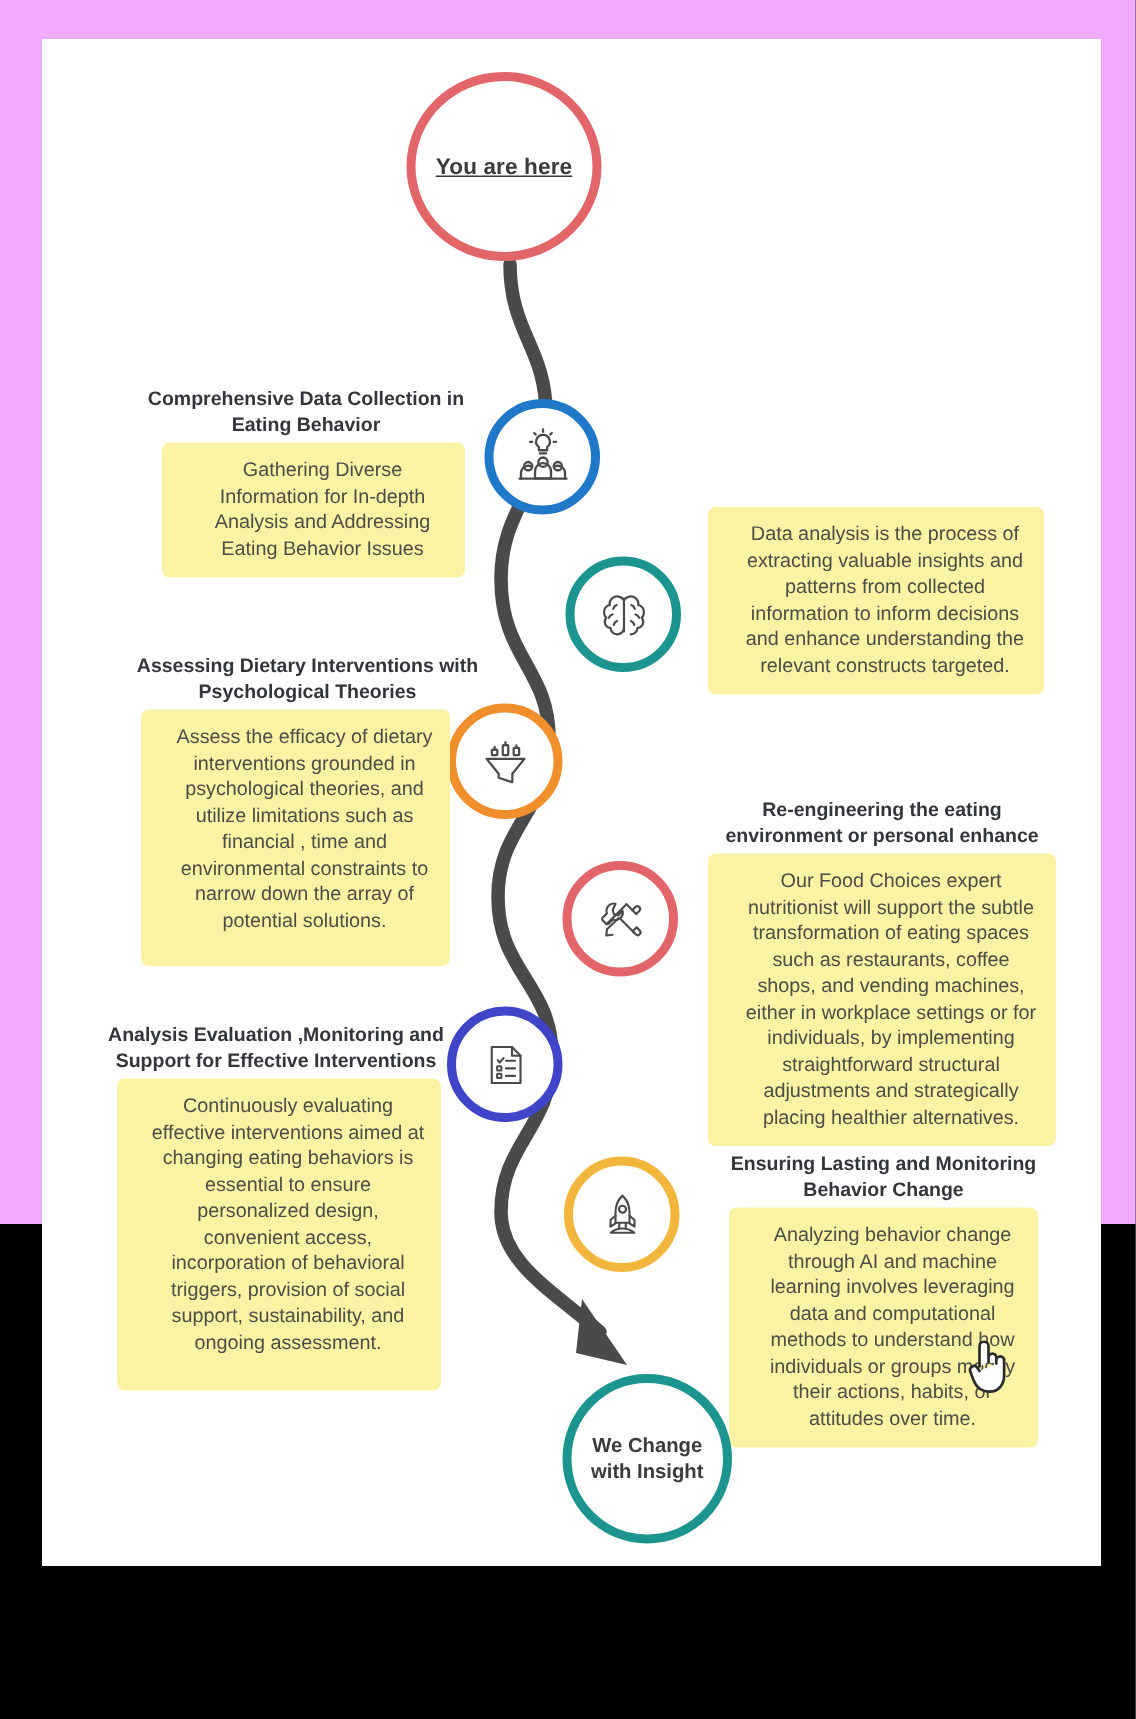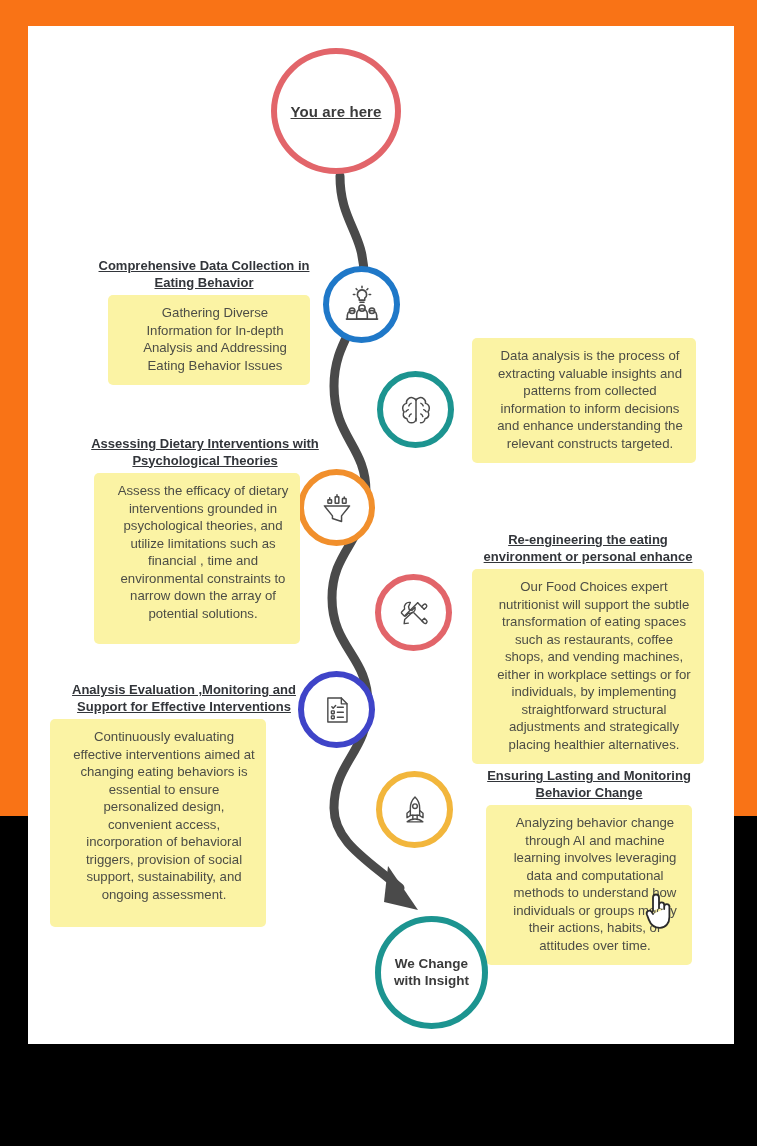--- a/index.html
+++ b/index.html
@@ -11,21 +11,21 @@
     width: 757px;
     height: 1146px;
     overflow: hidden;
     font-family: "Liberation Sans", sans-serif;
   }
   .frame {
     position: absolute;
     left: 0; top: 0;
     width: 757px;
     height: 816px;
-    background: #f97316;
+    background: #f0abfc;
   }
   .canvas {
     position: absolute;
     left: 28px;
     top: 26px;
     width: 706px;
     height: 1018px;
     background: #ffffff;
     overflow: hidden;
   }
@@ -94,21 +94,20 @@
 
   
   .block { position: absolute; }
   .block-title {
     font-size: 13px;
     font-weight: bold;
     color: #32353a;
     text-align: center;
     line-height: 1.27;
     margin-bottom: 4px;
-    text-decoration: underline;
   }
   .block-body {
     background: #fbf3a4;
     border-radius: 5px;
     color: #4c4d46;
     font-size: 13.2px;
     line-height: 1.33;
     text-align: center;
     padding: 9px 10px 11px 22px;
     box-sizing: border-box;
@@ -227,21 +226,21 @@
           <path d="M17.8 20.2l1.6 1.8 3-3.5"></path>
           <rect x="17.3" y="25" width="3.4" height="3.4" rx="0.5"></rect>
           <rect x="17.3" y="31" width="3.4" height="3.4" rx="0.5"></rect>
           <path d="M24.4 20.6h7.2M24.4 26.7h7.2M24.4 32.7h7.2"></path>
         </svg>
       </span>
     </div>
 
     <div class="block" style="left:22px; top:656px; width:268px;">
       <div class="block-title">Analysis Evaluation ,Monitoring and Support for Effective Interventions</div>
-      <div class="block-body" style="width:216px; padding-bottom:24px;">Continuously evaluating effective interventions aimed at changing eating behaviors is essential to ensure personalized design, convenient access, incorporation of behavioral triggers, provision of social support, sustainability, and ongoing assessment.</div>
+      <div class="block-body" style="width:216px; margin-left:28px; padding-bottom:24px;">Continuously evaluating effective interventions aimed at changing eating behaviors is essential to ensure personalized design, convenient access, incorporation of behavioral triggers, provision of social support, sustainability, and ongoing assessment.</div>
     </div>
 
     <div class="step-circle" style="left:348px; top:745px; border-color:#f2b63c;">
       <span>
         <svg width="40" height="40" viewBox="0 0 48 48" fill="none" stroke="#4a4a4a" stroke-width="1.7" stroke-linecap="round" stroke-linejoin="round">
           <path d="M24 8.5c3.7 3.6 5.6 8.3 5.6 13.3v8.4H18.4v-8.4c0-5 1.9-9.7 5.6-13.3z"></path>
           <circle cx="24" cy="19.4" r="2.8"></circle>
           <path d="M18.4 24.6l-4 3.4v5.3l4-2.6M29.6 24.6l4 3.4v5.3l-4-2.6"></path>
           <path d="M21.4 30.2v4.4M26.6 30.2v4.4"></path>
           <path d="M14.6 38.2c2.4-2.2 5.7-3.4 9.4-3.4s7 1.2 9.4 3.4z"></path>

